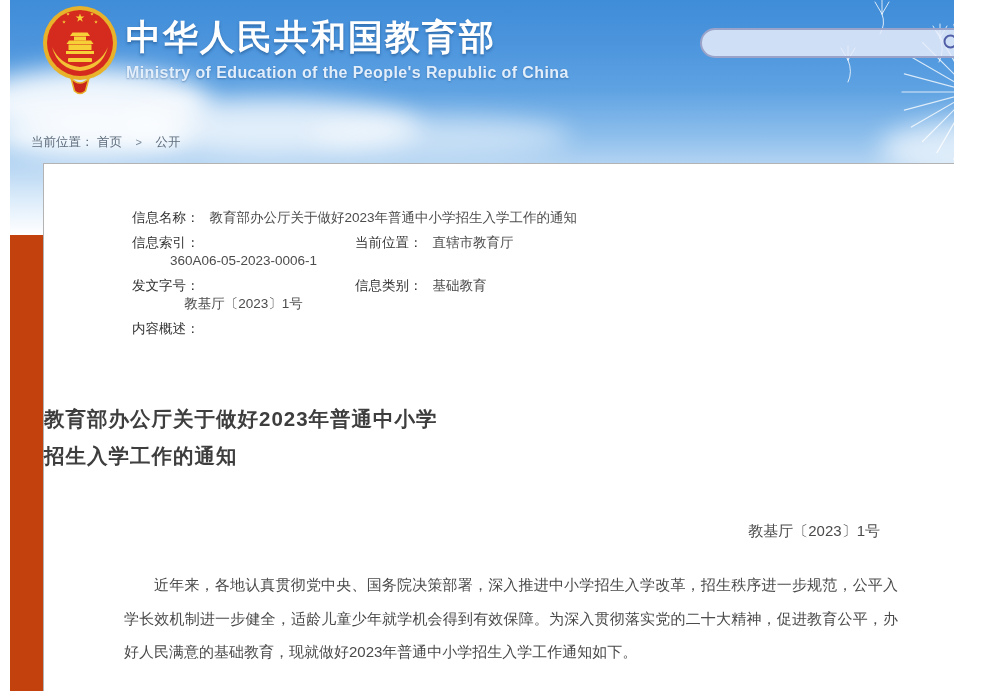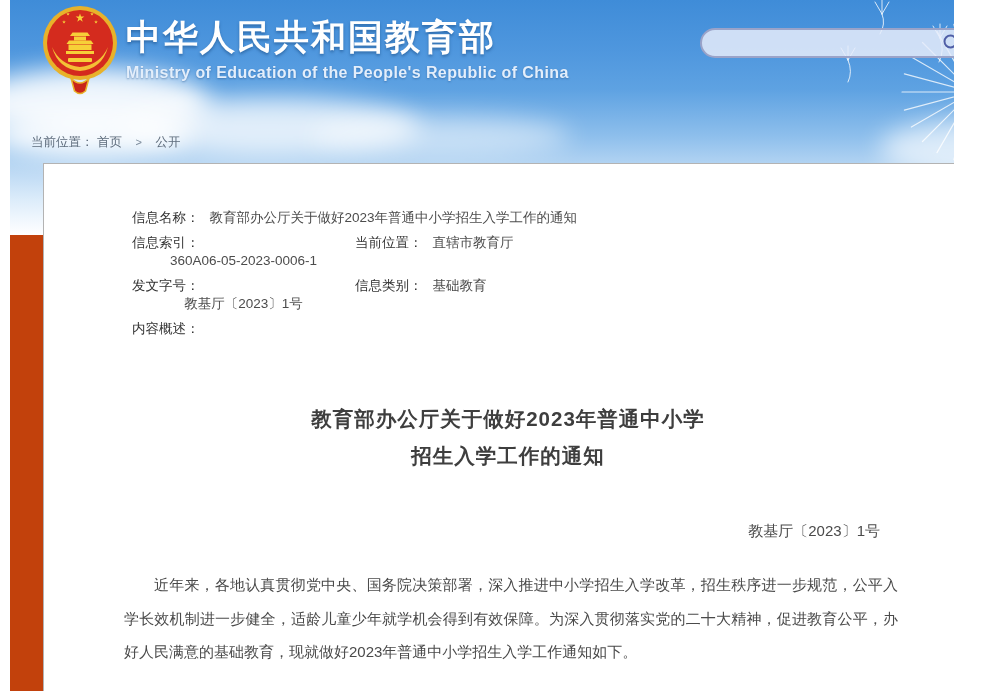--- a/index.html
+++ b/index.html
@@ -61,21 +61,21 @@
   }
 
   .meta { margin:45px 0 0 88px; font-size:13.5px; }
   .meta-row { display:flex; margin-bottom:7px; line-height:18px; }
   .meta-row .pair { display:flex; }
   .meta-row .pair.colA { width:223px;flex-direction:column; }
   .meta-row .pair.colB { width:235px; }
   .meta-row b { font-weight:normal; color:#333; margin-right:10px; white-space:nowrap; }
   .meta-row .val { color:#4c4c4c;text-align:center; }
 
-  .doc-title { margin-top:62px; text-align:center; color:#3e3e3e; font-size:20.5px;
+  .doc-title { margin-top:62px; text-align:left; color:#3e3e3e; font-size:20.5px;
     font-weight:bold; line-height:37px; letter-spacing:1px; }
   .doc-title span { display:block; }
 
   .docno { margin-top:48px; padding-right:92px; text-align:right; color:#4a4a4a; font-size:15px; }
 
   .doc-body { padding:0 74px 0 80px; color:#4a4a4a; font-size:15px; }
   .salutation { margin-top:40px; line-height:24px; }
   .body-para { margin-top:27px; text-indent:2em; line-height:33.5px; text-align:justify; }
 </style>
 </head>

